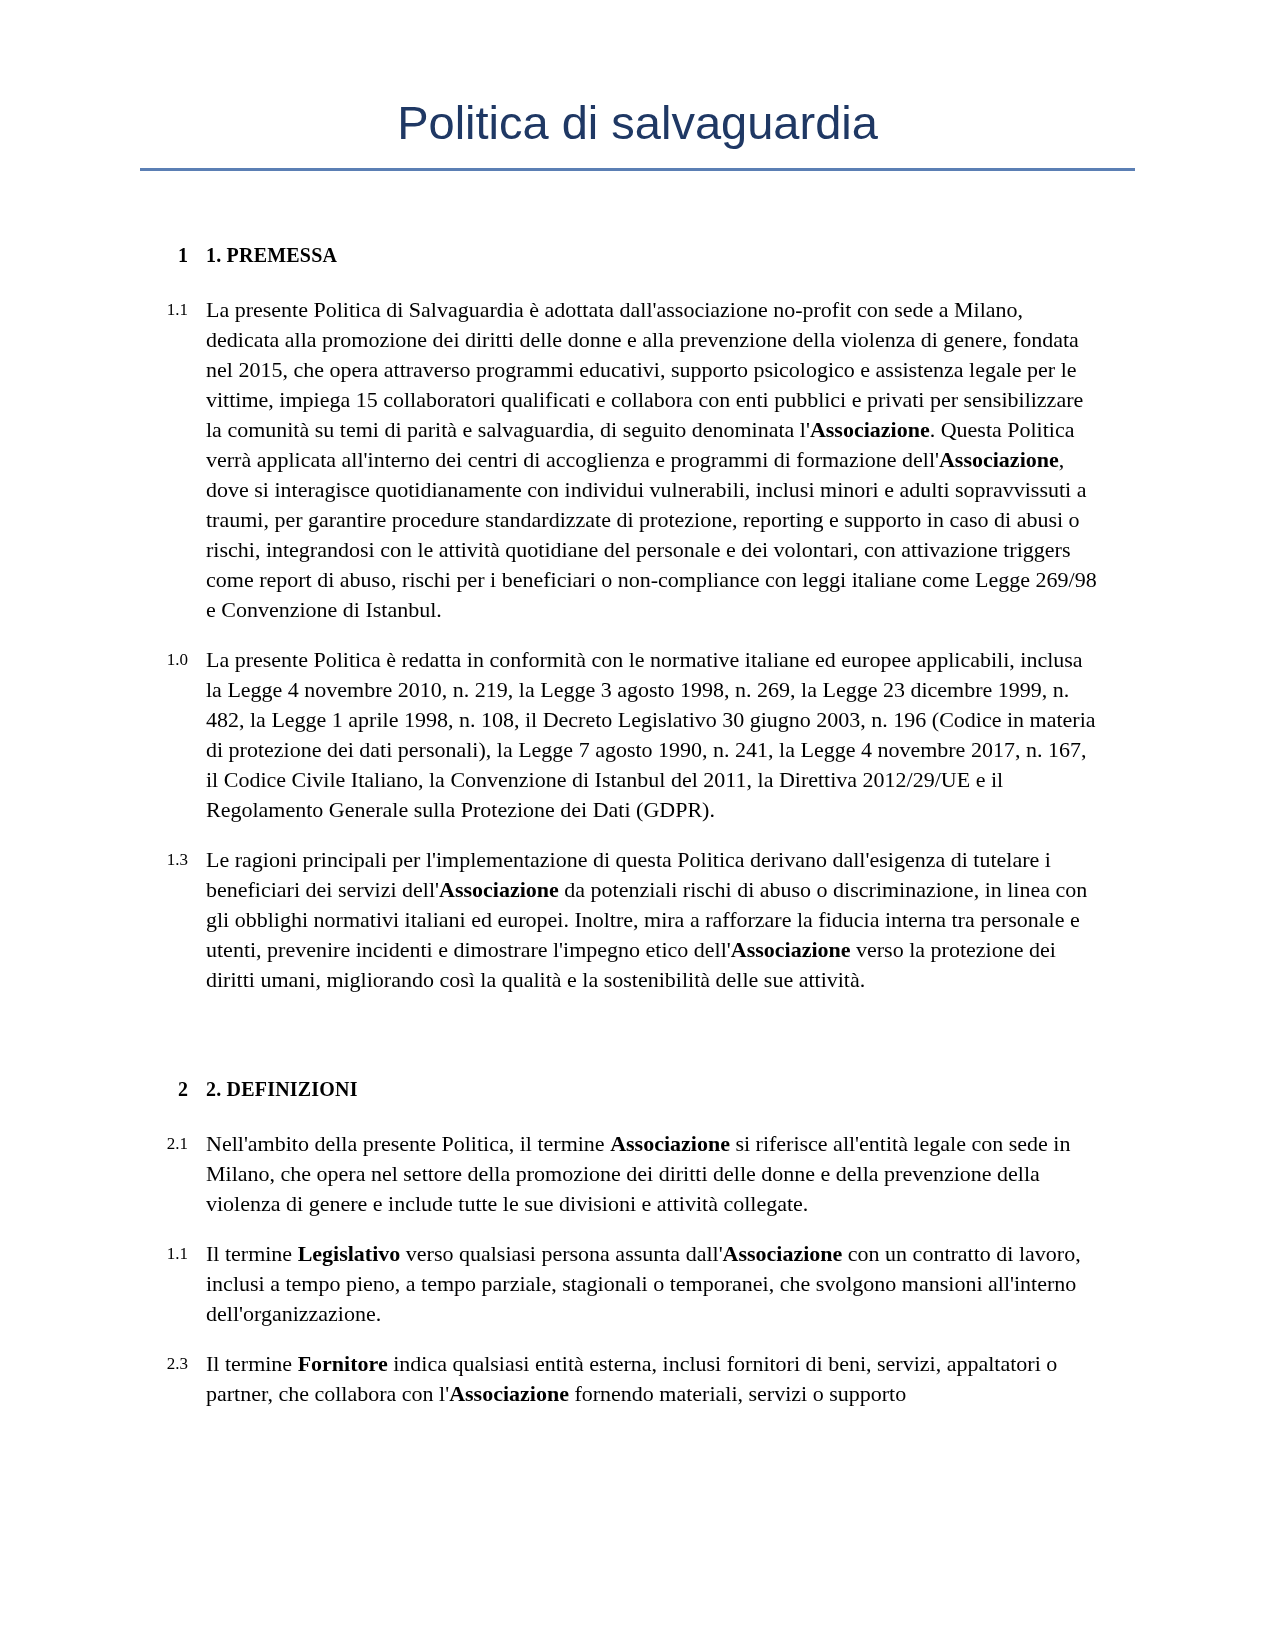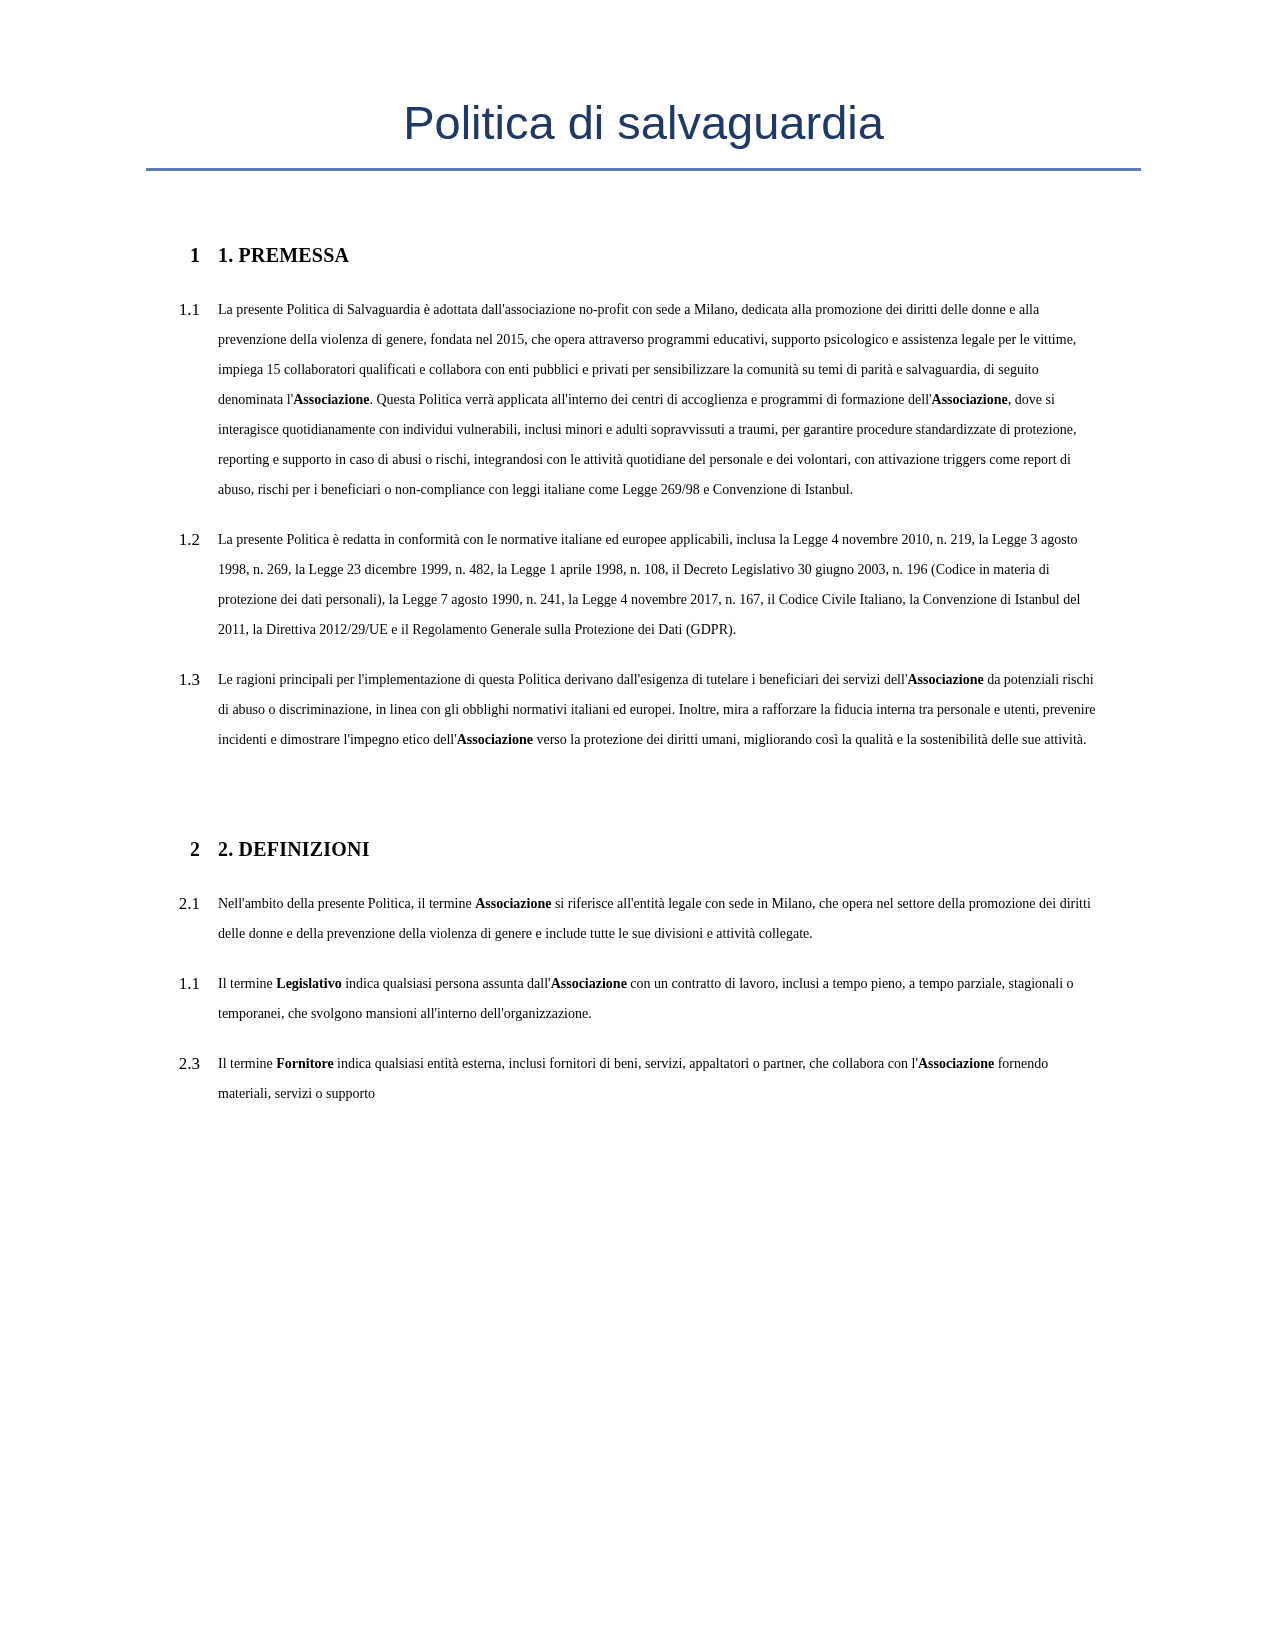--- a/index.html
+++ b/index.html
@@ -13,21 +13,20 @@
     font-family: "Liberation Serif", "DejaVu Serif", serif;
     color: #000000;
     position: relative;
     overflow: hidden;
   }
   .page {
     width: 1275px;
     height: 1372px;
     box-sizing: border-box;
     position: relative;
-    padding-left: 12px;
   }
 
   
   .title-block {
     padding-top: 96px;
   }
   .doc-title {
     font-family: "Liberation Sans", "DejaVu Sans", sans-serif;
     font-size: 47px;
     font-weight: 400;
@@ -61,21 +60,21 @@
     min-width: 52px;
     text-align: right;
     padding-right: 0px;
     font-size: 17px;
     line-height: 30px;
     white-space: nowrap;
   }
 
   .body-text {
     padding-left: 18px;
-    font-size: 14px;
+    font-size: 22px;
     line-height: 30px;
     text-align: left;
   }
 
   
   .heading-row {
     margin-top: 0;
     margin-bottom: 26px;
   }
   .heading-row .num {
@@ -120,39 +119,39 @@
     <div id="sections-container">
         <div class="row heading-row">
           <div class="num">1</div>
           <div class="heading-text">1. PREMESSA</div>
         </div>
         <div class="row para-row">
           <div class="num">1.1</div>
           <div class="body-text"><span>La presente Politica di Salvaguardia è adottata dall'associazione no-profit con sede a Milano, dedicata alla promozione dei diritti delle donne e alla prevenzione della violenza di genere, fondata nel 2015, che opera attraverso programmi educativi, supporto psicologico e assistenza legale per le vittime, impiega 15 collaboratori qualificati e collabora con enti pubblici e privati per sensibilizzare la comunità su temi di parità e salvaguardia, di seguito denominata l'</span><b>Associazione</b><span>. Questa Politica verrà applicata all'interno dei centri di accoglienza e programmi di formazione dell'</span><b>Associazione</b><span>, dove si interagisce quotidianamente con individui vulnerabili, inclusi minori e adulti sopravvissuti a traumi, per garantire procedure standardizzate di protezione, reporting e supporto in caso di abusi o rischi, integrandosi con le attività quotidiane del personale e dei volontari, con attivazione triggers come report di abuso, rischi per i beneficiari o non-compliance con leggi italiane come Legge 269/98 e Convenzione di Istanbul.</span></div>
         </div>
         <div class="row para-row">
-          <div class="num">1.2</div>
+          <div class="num">1.0</div>
           <div class="body-text"><span>La presente Politica è redatta in conformità con le normative italiane ed europee applicabili, inclusa la Legge 4 novembre 2010, n. 219, la Legge 3 agosto 1998, n. 269, la Legge 23 dicembre 1999, n. 482, la Legge 1 aprile 1998, n. 108, il Decreto Legislativo 30 giugno 2003, n. 196 (Codice in materia di protezione dei dati personali), la Legge 7 agosto 1990, n. 241, la Legge 4 novembre 2017, n. 167, il Codice Civile Italiano, la Convenzione di Istanbul del 2011, la Direttiva 2012/29/UE e il Regolamento Generale sulla Protezione dei Dati (GDPR).</span></div>
         </div>
         <div class="row para-row">
           <div class="num">1.3</div>
           <div class="body-text"><span>Le ragioni principali per l'implementazione di questa Politica derivano dall'esigenza di tutelare i beneficiari dei servizi dell'</span><b>Associazione</b><span> da potenziali rischi di abuso o discriminazione, in linea con gli obblighi normativi italiani ed europei. Inoltre, mira a rafforzare la fiducia interna tra personale e utenti, prevenire incidenti e dimostrare l'impegno etico dell'</span><b>Associazione</b><span> verso la protezione dei diritti umani, migliorando così la qualità e la sostenibilità delle sue attività.</span></div>
         </div>
         <div class="section-gap"></div>
         <div class="row heading-row">
           <div class="num">2</div>
           <div class="heading-text">2. DEFINIZIONI</div>
         </div>
         <div class="row para-row">
           <div class="num">2.1</div>
           <div class="body-text"><span>Nell'ambito della presente Politica, il termine </span><b>Associazione</b><span> si riferisce all'entità legale con sede in Milano, che opera nel settore della promozione dei diritti delle donne e della prevenzione della violenza di genere e include tutte le sue divisioni e attività collegate.</span></div>
         </div>
         <div class="row para-row">
           <div class="num">1.1</div>
-          <div class="body-text"><span>Il termine </span><b>Legislativo</b><span> indica qualsiasi persona assunta dall'</span><b>Associazione</b><span> con un contratto di lavoro, inclusi a tempo pieno, a tempo parziale, stagionali o temporanei, che svolgono mansioni all'interno dell'organizzazione.</span></div>
+          <div class="body-text"><span>Il termine </span><b>Legislativo</b><span> verso qualsiasi persona assunta dall'</span><b>Associazione</b><span> con un contratto di lavoro, inclusi a tempo pieno, a tempo parziale, stagionali o temporanei, che svolgono mansioni all'interno dell'organizzazione.</span></div>
         </div>
         <div class="row para-row">
           <div class="num">2.3</div>
           <div class="body-text"><span>Il termine </span><b>Fornitore</b><span> indica qualsiasi entità esterna, inclusi fornitori di beni, servizi, appaltatori o partner, che collabora con l'</span><b>Associazione</b><span> fornendo materiali, servizi o supporto</span></div>
         </div>
       </div>
   </div>
 
 </div>
 

